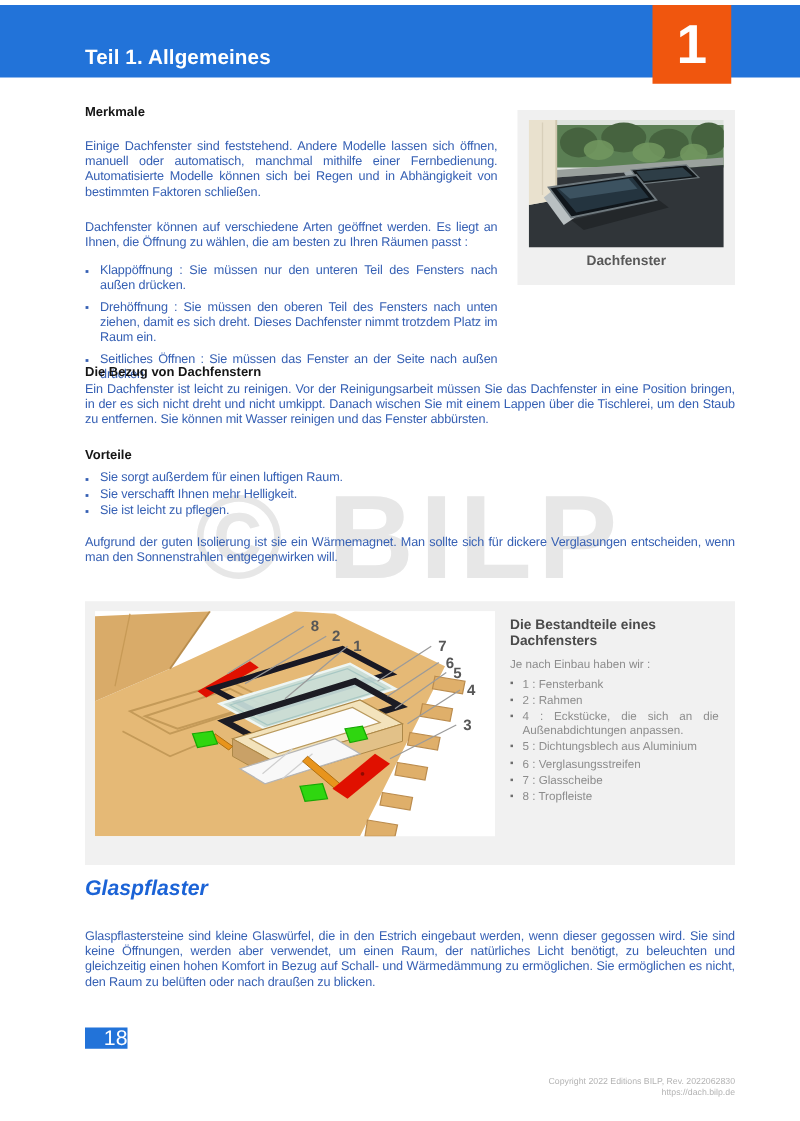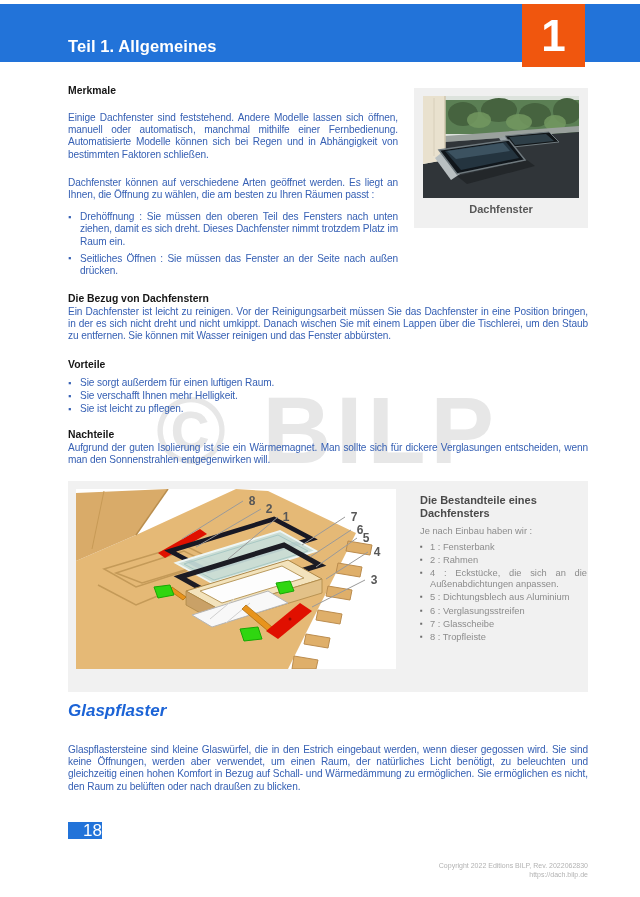--- a/index.html
+++ b/index.html
@@ -31,21 +31,21 @@
   .photo-card { width:174px; height:140px; background:#f0f0f0; margin-top:3px; position:relative; flex:none; }
   .photo-card svg { position:absolute; left:9px; top:8px; }
   .photo-caption { position:absolute; left:0; top:115px; width:174px; text-align:center;
                    font-size:11px; font-weight:bold; color:#585858; }
   
   #sec2 { top:293px; } #sec3 { top:359px; } #sec4 { top:429px; }
   #sec3 ul.blt { margin-top:7px; } #sec3 ul.blt li { margin-bottom:1px; }
   
   #figure { top:481px; height:211px; background:#f1f1f1; overflow:hidden; }
   .fig-img { position:absolute; left:8px; top:8px; width:320px; height:180px; background:#ffffff; }
-  .fig-panel { position:absolute; left:352px; top:13px; width:167px; }
+  .fig-panel { position:absolute; left:340px; top:13px; width:167px; }
   .fig-h { font-size:11px; font-weight:bold; color:#4a4a4a; line-height:12.8px; margin:0 0 6px 0; }
   .fig-intro { font-size:9.3px; color:#8c8c8c; margin:0 0 6px 0; }
   ul.parts { list-style:none; margin:0; padding:0; }
   ul.parts li { position:relative; padding-left:10px; font-size:9.3px; line-height:11.2px;
                 color:#8c8c8c; text-align:justify; margin-bottom:2px; }
   ul.parts li::before { content:"▪"; position:absolute; left:0; top:-1px; font-size:8px; color:#6e6e6e; }
   
   #glas-h { top:701px; font-size:17px; font-weight:bold; font-style:italic; color:#1b63d6; }
   #glas-p { top:744px; }
   
@@ -67,20 +67,21 @@
 </div>
 
 <div class="watermark">© BILP</div>
 
 <div class="blk" id="sec1">
   <div class="col-text">
     <div class="h3">Merkmale</div>
     <p class="bodytxt">Einige Dachfenster sind feststehend. Andere Modelle lassen sich öffnen, manuell oder automatisch, manchmal mithilfe einer Fernbedienung. Automatisierte Modelle können sich bei Regen und in Abhängigkeit von bestimmten Faktoren schließen.</p>
     <p class="bodytxt">Dachfenster können auf verschiedene Arten geöffnet werden. Es liegt an Ihnen, die Öffnung zu wählen, die am besten zu Ihren Räumen passt :</p>
     <ul class="blt">
+      <li>Klappöffnung : Sie müssen nur den unteren Teil des Fensters nach außen drücken.</li>
       <li>Drehöffnung : Sie müssen den oberen Teil des Fensters nach unten ziehen, damit es sich dreht. Dieses Dachfenster nimmt trotzdem Platz im Raum ein.</li>
       <li>Seitliches Öffnen : Sie müssen das Fenster an der Seite nach außen drücken.</li>
     </ul>
   </div>
   <div class="photo-card">
     <svg width="156" height="102" viewBox="0 0 156 102">
       <rect width="156" height="102" fill="#dde3dd"></rect>
       <rect x="18" y="4" width="138" height="34" fill="#5b7f54"></rect>
       <g fill="#46633f">
         <ellipse cx="40" cy="18" rx="15" ry="12"></ellipse>
@@ -119,21 +120,20 @@
 <div class="blk" id="sec3">
   <div class="h3">Vorteile</div>
   <ul class="blt">
     <li>Sie sorgt außerdem für einen luftigen Raum.</li>
     <li>Sie verschafft Ihnen mehr Helligkeit.</li>
     <li>Sie ist leicht zu pflegen.</li>
   </ul>
 </div>
 
 <div class="blk" id="sec4">
-  <div class="h3">Nachteile</div>
   <p class="bodytxt">Aufgrund der guten Isolierung ist sie ein Wärmemagnet. Man sollte sich für dickere Verglasungen entscheiden, wenn man den Sonnenstrahlen entgegenwirken will.</p>
 </div>
 
 <div class="blk" id="figure">
   <div class="fig-img">
     <svg width="320" height="180" viewBox="0 0 320 180">
       <rect width="320" height="180" fill="#ffffff"></rect>
 
       <polygon points="0,72 60,46 160,0 192,2 280,44 212,180 0,180" fill="#e5b976"></polygon>
 

